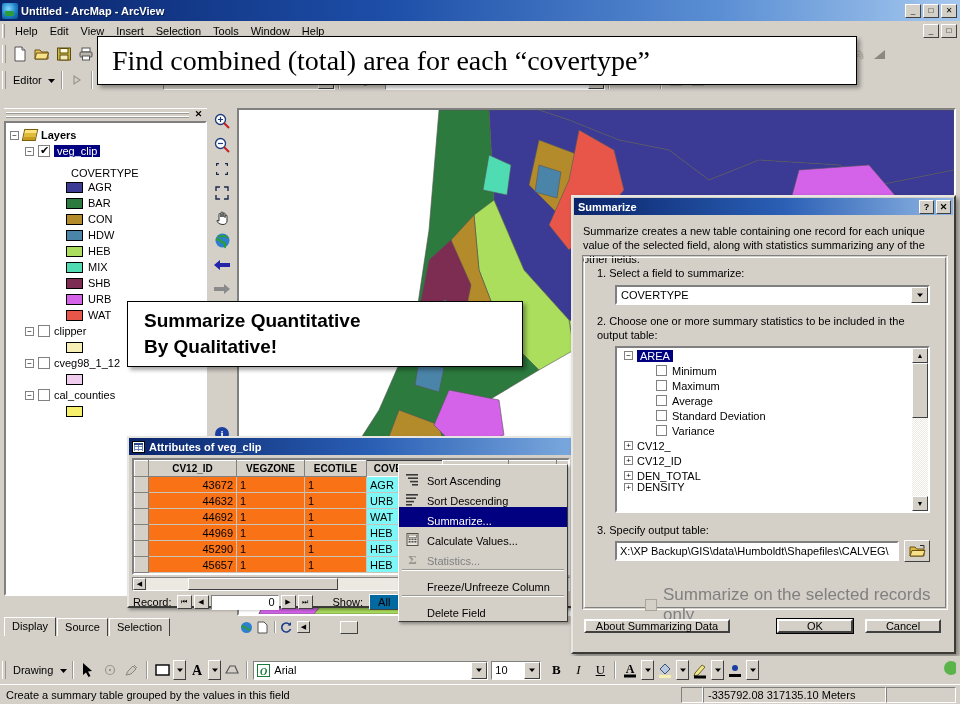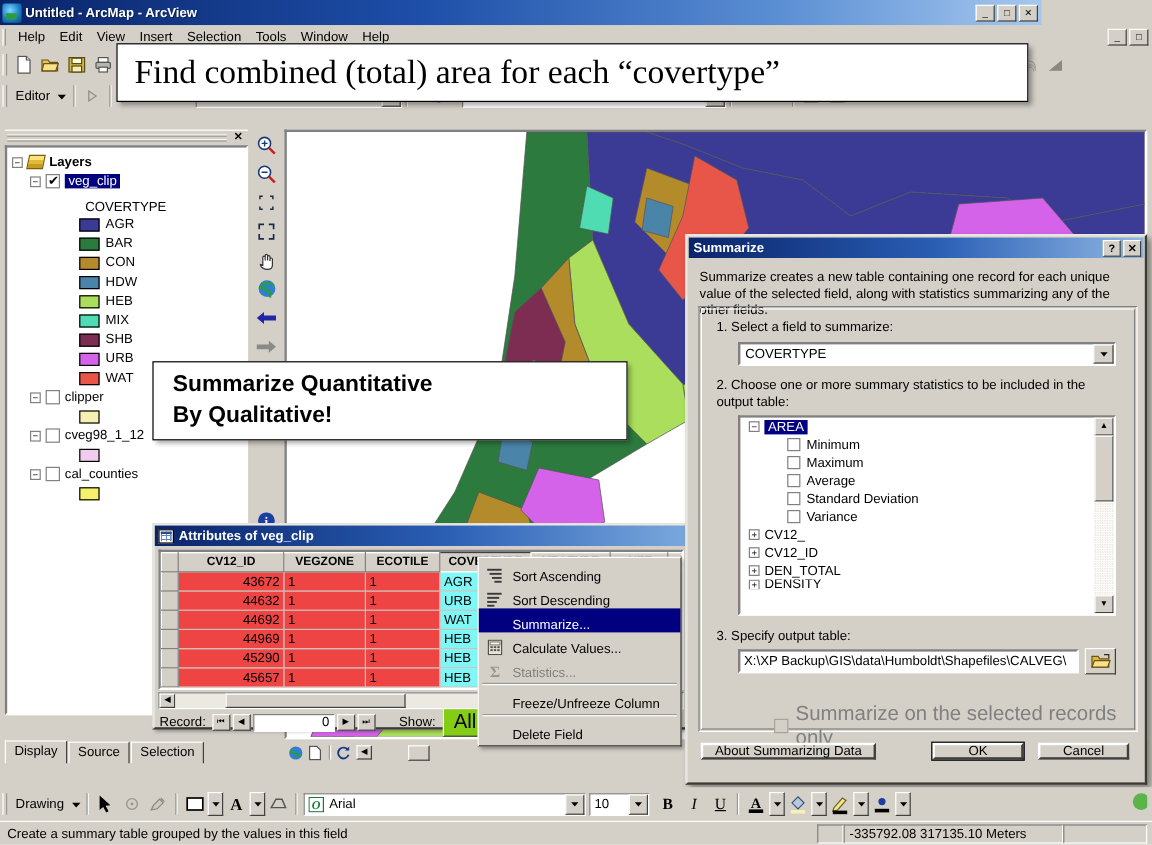--- a/index.html
+++ b/index.html
@@ -13,21 +13,21 @@
   }
   #app {
     position: relative;
     width: 960px; height: 704px;
     background: #d4d0c8;
     overflow: hidden;
   }
 
   
   .titlebar {
-    position: absolute; left: 0; top: 0; width: 868px; height: 21px;
+    position: absolute; left: 0; top: 0; width: 960px; height: 21px;
     background: linear-gradient(to right, #0a246a 0%, #1d4ea8 40%, #5b8fd4 75%, #a6c8ee 100%);
     display: flex; align-items: center;
     color: #fff;
   }
   .titlebar .tb-icon {
     width: 16px; height: 16px; margin: 0 3px 0 2px;
     background: radial-gradient(circle at 40% 35%, #7fd8ff 0%, #1b7fc4 55%, #0b4a80 100%);
     border-radius: 2px; position: relative; flex: none;
   }
   .titlebar .tb-icon::after {
@@ -199,21 +199,21 @@
   table.grid th {
     background: #d4d0c8; border: 1px solid; border-color: #fff #808080 #808080 #fff;
     font-size: 10px; font-weight: bold; height: 16px; color: #000; text-align: center;
     padding: 0 2px; white-space: nowrap;
   }
   table.grid th.sel {
     border-color: #404040 #fff #fff #404040; background: #d4d0c8;
   }
   table.grid td {
     border: 1px solid #c8c4bc; height: 16px; padding: 0 3px; color: #000;
-    white-space: nowrap; background: #ef4444;
+    white-space: nowrap; background: #f97316;
   }
   table.grid td.rowhdr { background: #d4d0c8; border: 1px solid;
     border-color: #fff #808080 #808080 #fff; width: 14px; padding: 0; }
   table.grid td.num { text-align: right; }
   table.grid td.hl { background: #7ff7f7; }
   .hscroll {
     position: absolute; left: 3px; top: 139px; width: 438px; height: 14px;
     background: #d4d0c8; border: 1px solid; border-color: #808080 #fff #fff #808080;
     display: flex; align-items: center;
   }
@@ -226,22 +226,22 @@
   .attr-foot {
     position: absolute; left: 4px; top: 157px; width: 438px; height: 14px;
     display: flex; align-items: center; font-size: 11px; gap: 2px;
   }
   .nav-btn { width: 15px; height: 14px; background: #d4d0c8; border: 1px solid;
     border-color: #fff #404040 #404040 #fff; font-size: 7px; text-align: center;
     line-height: 12px; flex: none; }
   .rec-field { width: 68px; height: 15px; background: #fff; border: 1px solid;
     border-color: #808080 #fff #fff #808080; text-align: right; padding-right: 3px;
     font-size: 11px; line-height: 13px; flex: none; }
-  .show-btn { padding: 1px 8px; background: #84cc16; border: 1px solid;
-    border-color: #fff #404040 #404040 #fff; font-size: 17px; flex: none; }
+  .show-btn { padding: 1px 8px; background: #0369a1; border: 1px solid;
+    border-color: #fff #404040 #404040 #fff; font-size: 11px; flex: none; }
 
   
   .ctx {
     position: absolute; left: 398px; top: 464px; width: 170px;
     background: #d4d0c8; border: 1px solid;
     border-color: #fff #3a3a36 #3a3a36 #fff;
     box-shadow: 2px 2px 3px rgba(0,0,0,.35);
     padding: 2px 0;
   }
   .ctx-item {

